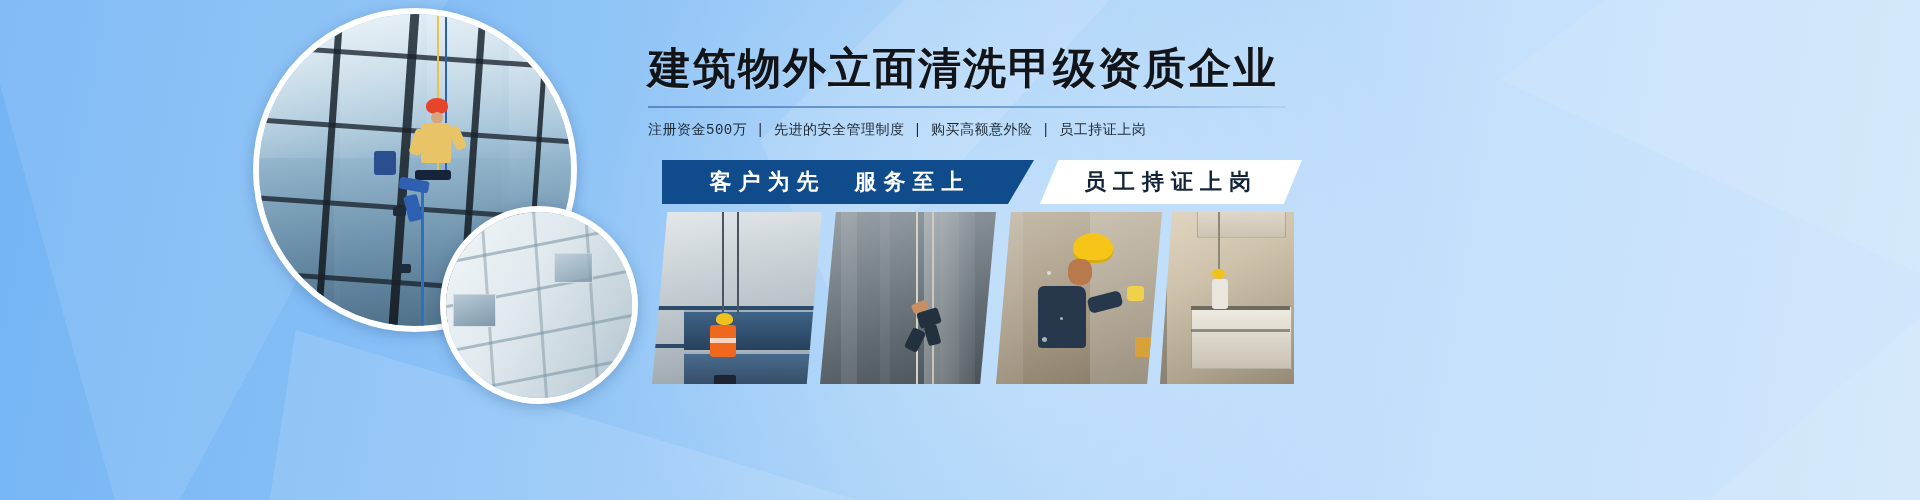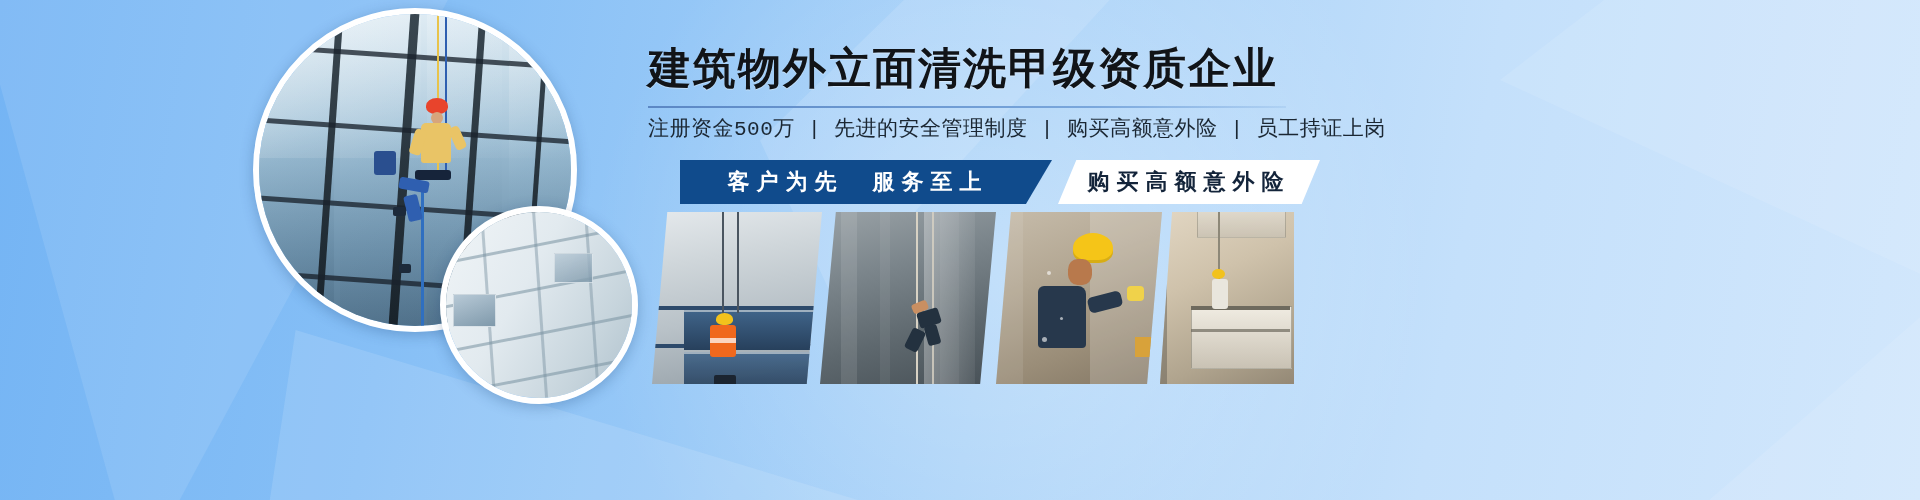--- a/index.html
+++ b/index.html
@@ -97,26 +97,26 @@
   #headline{
     font-size:43px;font-weight:700;color:#111418;letter-spacing:2px;
     line-height:1.12;white-space:nowrap;
     text-shadow:0 1px 0 rgba(255,255,255,.35);
   }
   #headline-rule{
     margin-top:10px;width:638px;height:2px;
     background:linear-gradient(90deg,#5b87c4 0%,#7aa7dc 70%,rgba(122,167,220,.2) 100%);
   }
   #subline{
-    margin-top:6px;
-    font-size:21px;color:#1b2733;letter-spacing:.5px;white-space:nowrap;
-  }
-
-  
-  #ribbon{position:absolute;left:680px;top:160px;height:44px;width:640px;text-align:center;}
+    margin-top:13px;
+    font-size:14px;color:#1b2733;letter-spacing:.5px;white-space:nowrap;
+  }
+
+  
+  #ribbon{position:absolute;left:662px;top:160px;height:44px;width:640px;text-align:center;}
   .rib{position:absolute;top:0;height:44px;display:flex;align-items:center;justify-content:center;}
   #rib-blue{
     left:0;width:372px;background:#104b8c;
     clip-path:polygon(0 0,100% 0,93% 100%,0 100%);
   }
   #rib-blue .rtxt{
     color:#ffffff;font-size:22px;font-weight:700;letter-spacing:7px;
     padding-right:16px;
   }
   #rib-white{
@@ -259,21 +259,21 @@
     <div id="headline">建筑物外立面清洗甲级资质企业</div>
     <div id="headline-rule"></div>
     <div id="subline">注册资金500万 | 先进的安全管理制度 | 购买高额意外险 | 员工持证上岗</div>
   </div>
 
   <div id="ribbon">
     <div id="rib-blue" class="rib">
       <span class="rtxt">客户为先　服务至上</span>
     </div>
     <div id="rib-white" class="rib">
-      <span class="rtxt">购买高额意外险</span>
+      <span class="rtxt">员工持证上岗</span>
     </div>
   </div>
 
   <div id="strip">
 
     <div id="pan1" class="pan">
       <div class="pan-inner p1bg">
         <div class="p1band" style="left:-10%;top:54%;width:130%;height:4px;"></div>
         <div class="p1band" style="left:-10%;top:74%;width:130%;height:4px;"></div>
         <div class="p1win" style="left:22%;top:56%;width:80%;height:20%;"></div>

